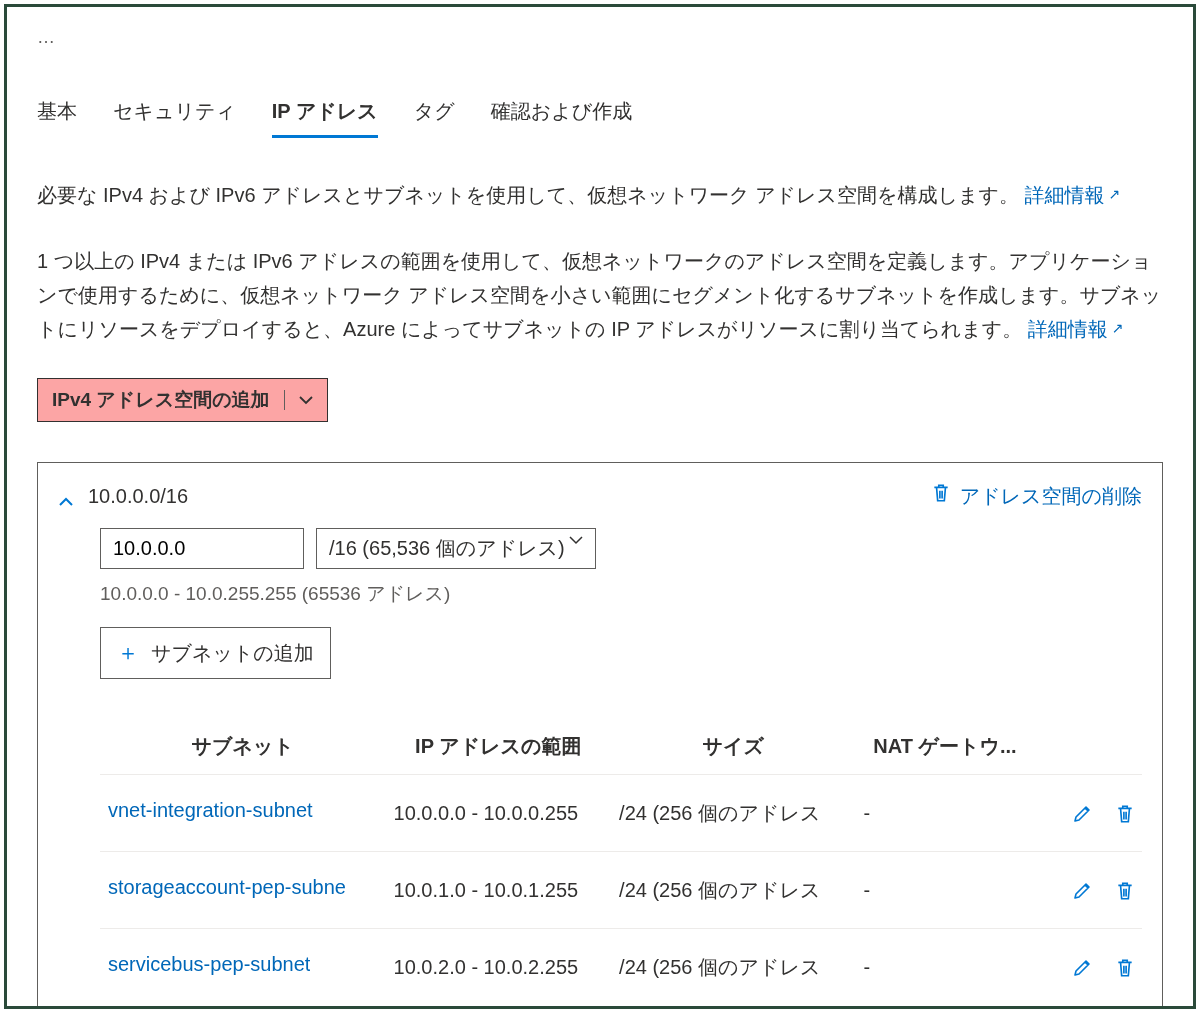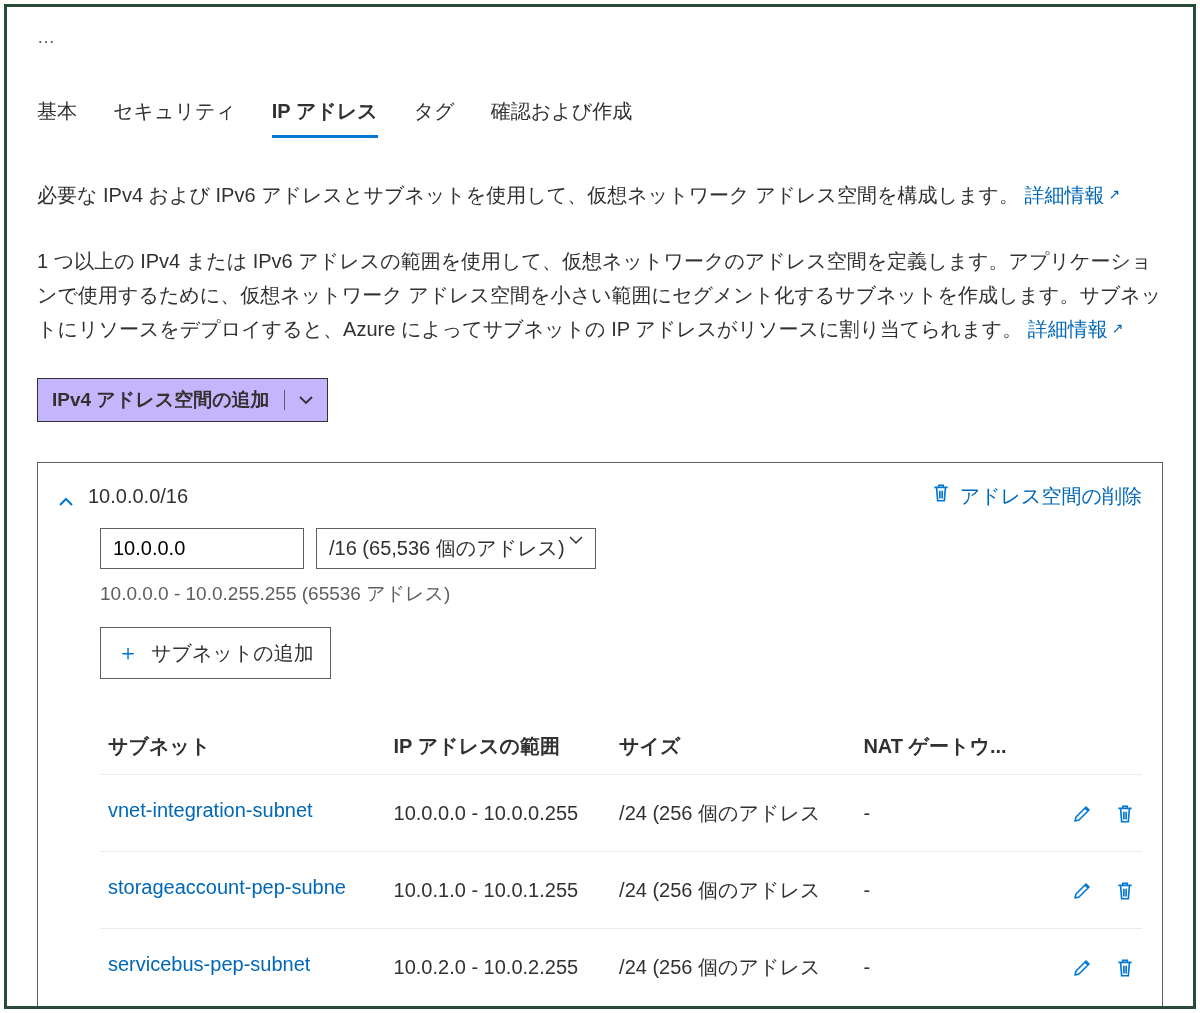--- a/index.html
+++ b/index.html
@@ -68,21 +68,21 @@
       font-size: 14px;
     }
     .add-space-btn {
       display: inline-flex;
       align-items: center;
       border: 1px solid #323130;
       padding: 8px 14px;
       font-size: 19px;
       font-weight: 600;
       cursor: pointer;
-      background: #c4b5fd;
+      background: #fca5a5;
       margin-bottom: 40px;
       gap: 14px;
     }
     .add-space-btn .divider {
       width: 1px;
       height: 20px;
       background: #605e5c;
     }
     .chevron-down { font-size: 14px; }
     .address-space-panel {
@@ -167,21 +167,21 @@
       font-size: 22px;
       font-weight: 300;
     }
     .subnet-table {
       width: 100%;
       border-collapse: collapse;
       margin-left: 42px;
       width: calc(100% - 42px);
     }
     .subnet-table th {
-      text-align: left;
+      text-align: center;
       font-size: 20px;
       font-weight: 600;
       padding: 14px 8px;
     }
     .subnet-table td {
       border-top: 1px solid #edebe9;
       padding: 24px 8px;
       font-size: 20px;
       vertical-align: middle;
     }

